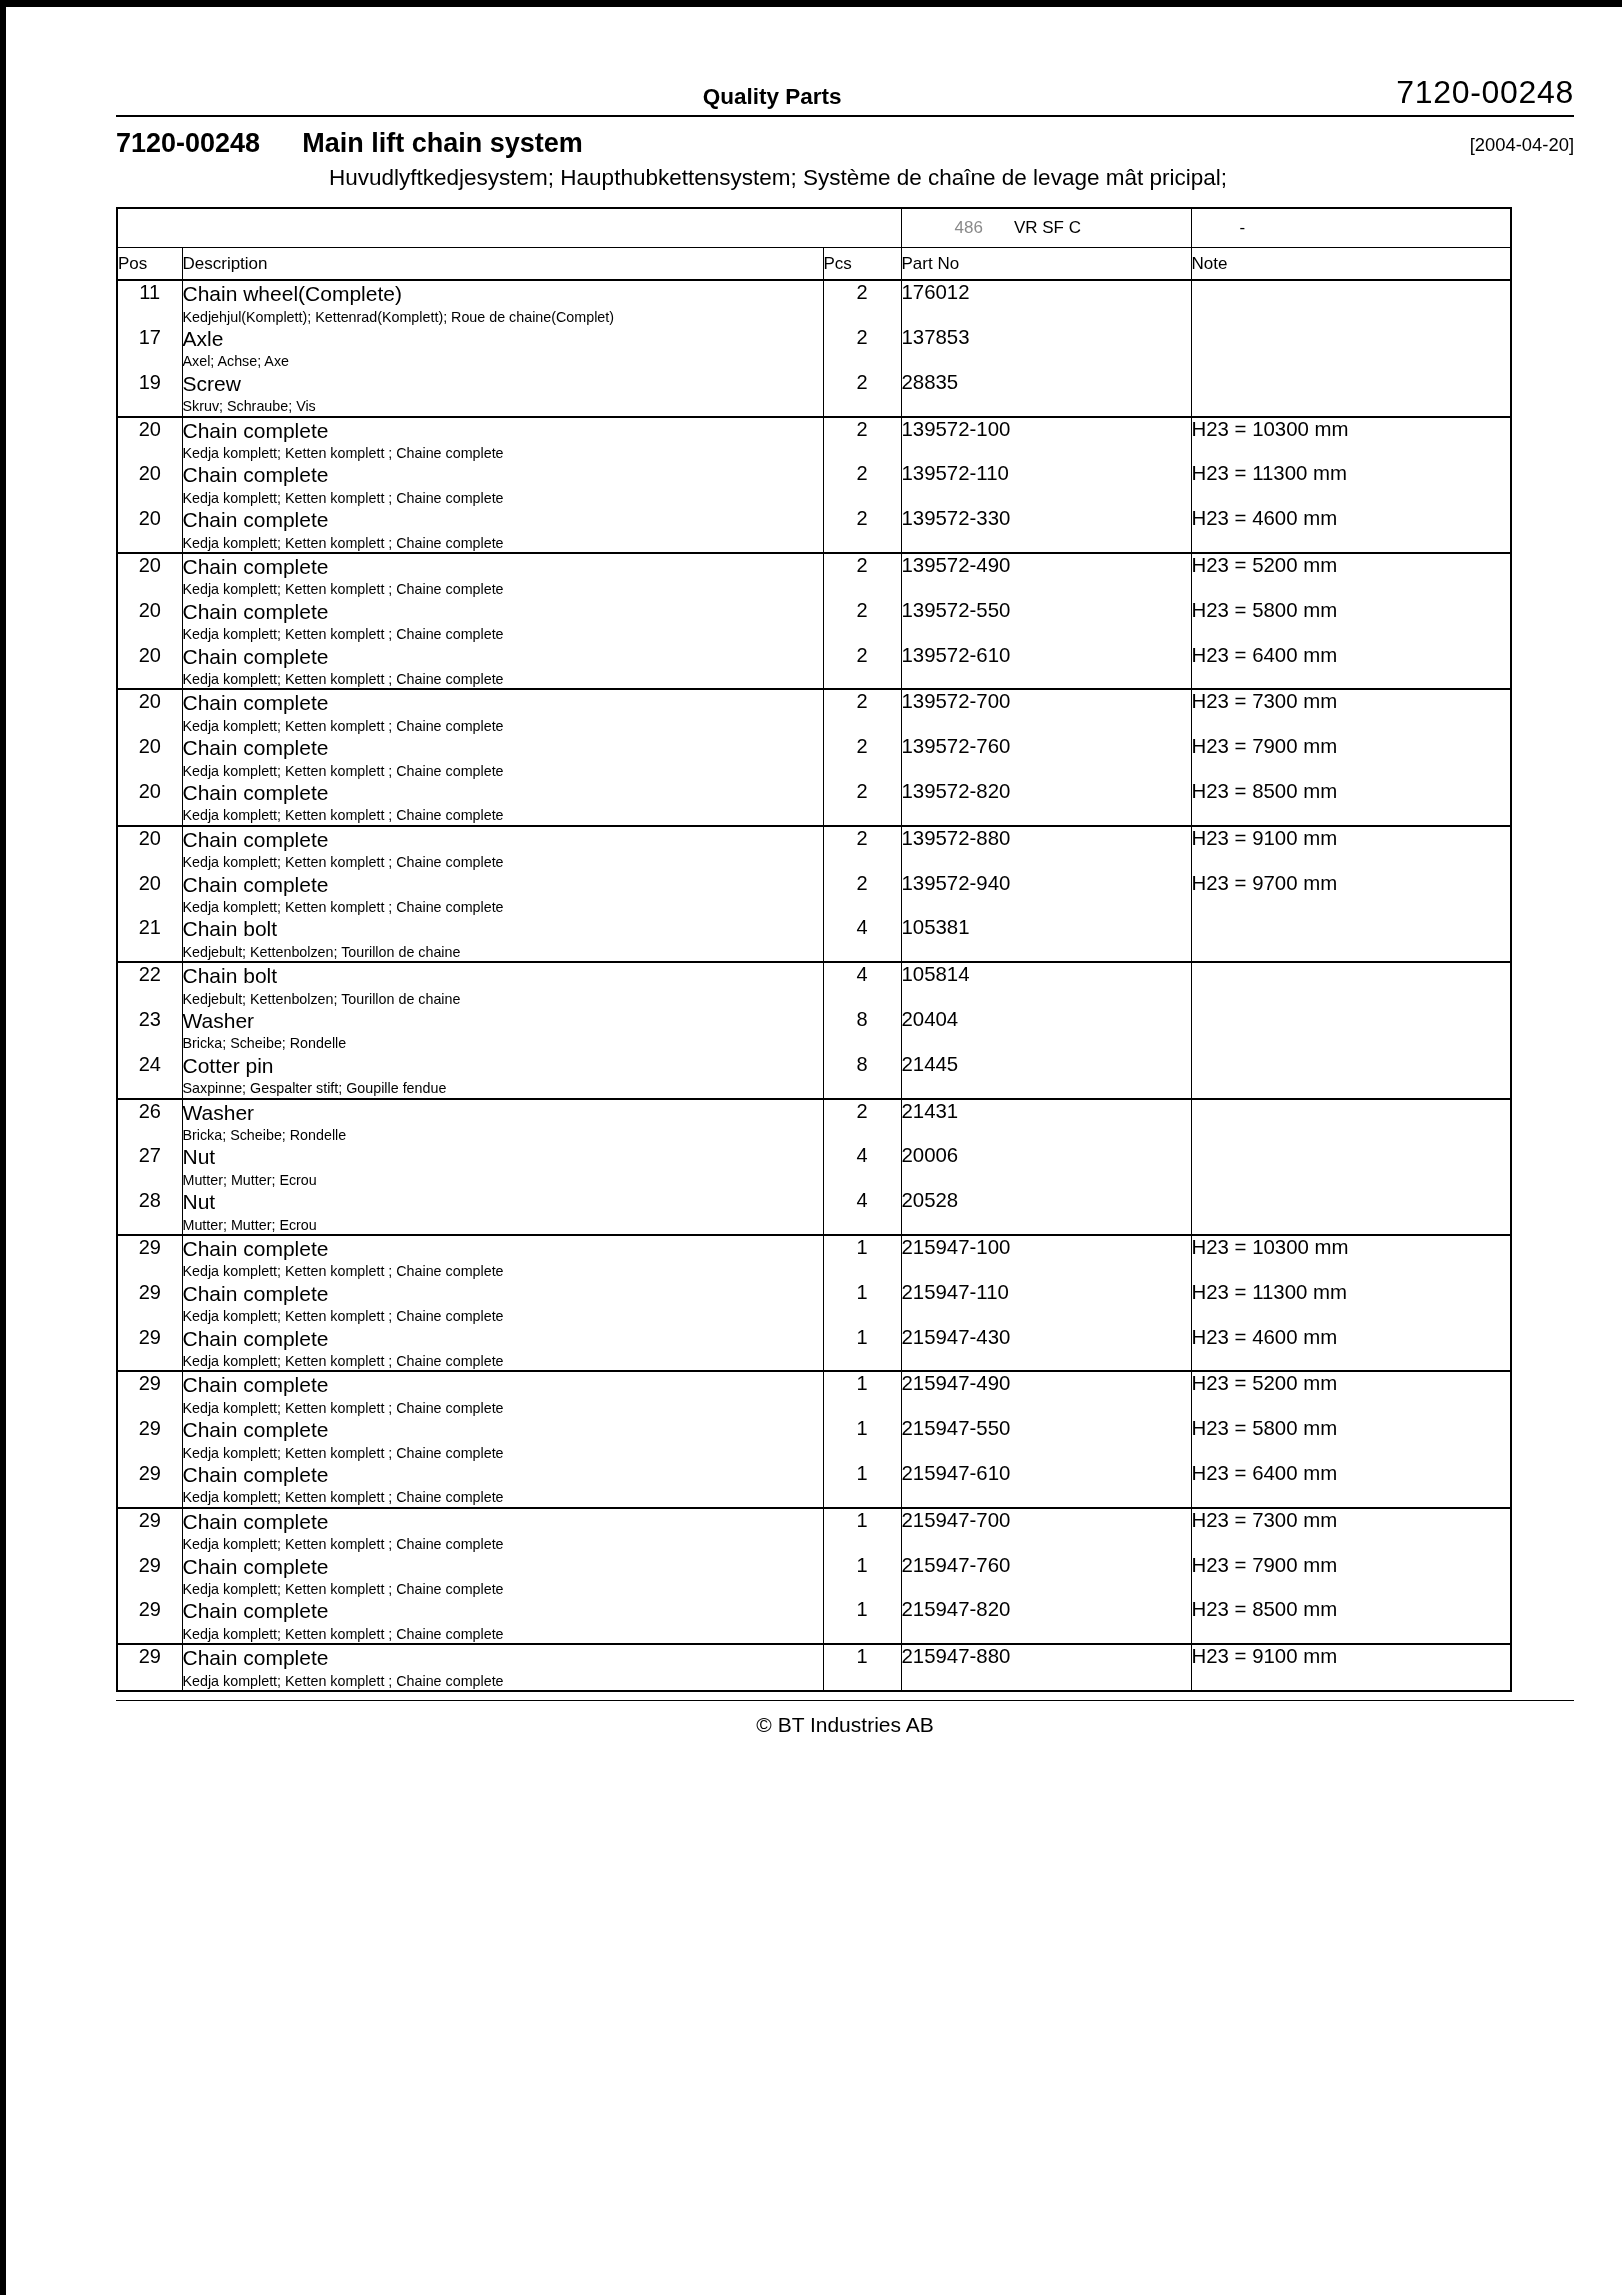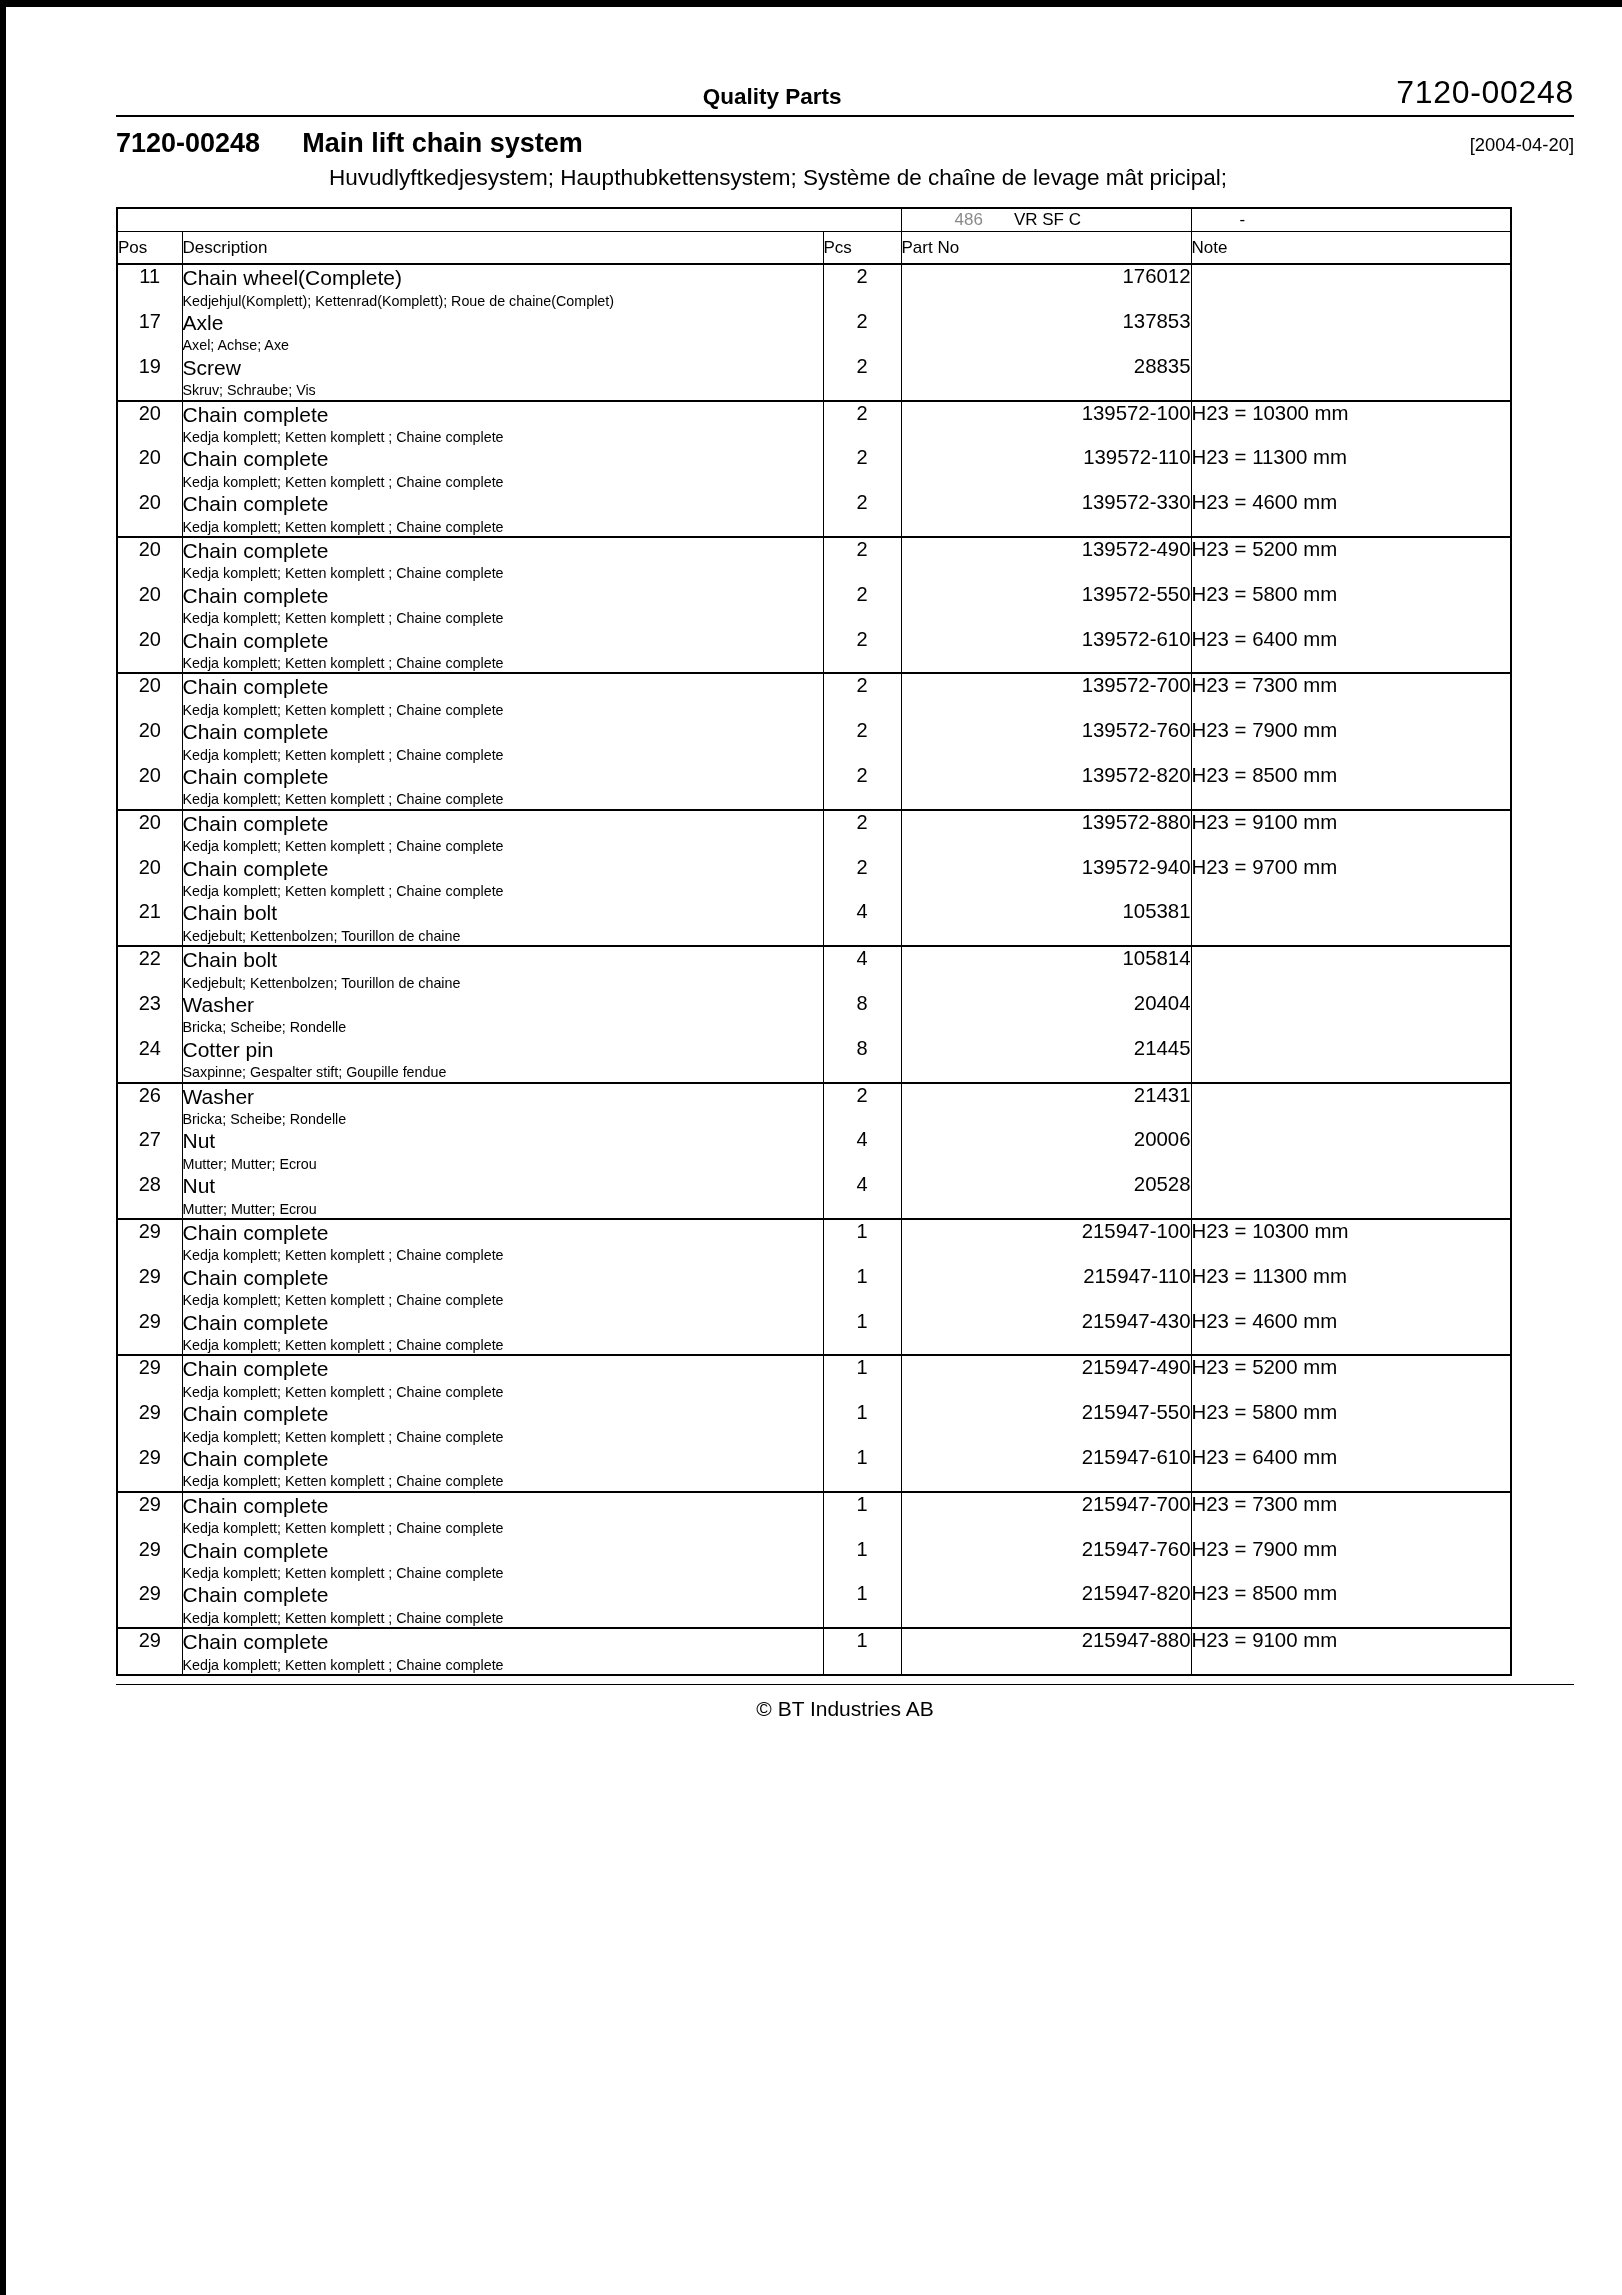--- a/index.html
+++ b/index.html
@@ -33,33 +33,33 @@
   .t-num { font-weight: bold; font-size: 27px; margin-right: 42px; }
   .t-name { font-weight: bold; font-size: 27px; }
   .t-date { font-weight: normal; font-size: 18.4px; padding-bottom: 3.4px; }
   .subtitle { margin-left: 213px; font-size: 22.5px; margin-top: 5.5px; }
 
   
   table.parts { border-collapse: collapse; table-layout: fixed; width: 1394px; margin-top: 16.4px; border: 2px solid #000; }
   table.parts td, table.parts th { border-left: 1.4px solid #000; vertical-align: top; padding: 0; }
   table.parts td:first-child, table.parts th:first-child { border-left: none; }
 
-  tr.band td { border-bottom: 1.4px solid #000; height: 24px; vertical-align: middle; font-size: 17px; margin-top: 8px; }
+  tr.band td { border-bottom: 1.4px solid #000; height: 40px; vertical-align: middle; font-size: 17px; margin-top: 8px; }
   tr.band td.band-part { padding-left: 53px; }
   tr.band td.band-note { padding-left: 48px; }
   .band-code { color: #8a8a8a; margin-right: 31px; }
 
   tr.cols th { font-weight: normal; font-size: 17px; padding: 6.1px 0 4.8px 0; border-bottom: 2.7px double #000; text-align: left; vertical-align: middle; }
 
   td.c-pos { text-align: center; font-size: 20px; padding-top: 11.6px; }
   td.c-desc { padding: 9.5px 5.5px 6.8px 17.7px; }
   .d1 { font-size: 21px; line-height: 25px; }
   .d2 { font-size: 14.3px; line-height: 18.4px; margin-top: 1.4px; }
   td.c-pcs { text-align: center; font-size: 20px; padding-top: 11.6px; }
-  td.c-part { font-size: 20.4px; padding: 11px 0 0 13.6px; text-align: right; }
+  td.c-part { font-size: 20.4px; padding: 11px 0 0 13.6px; }
   td.c-note { font-size: 20.4px; padding: 11px 0 0 16.4px; }
   tr.group-end td { border-bottom: 2px solid #000; }
 
   
   .footer-rule { border-top: 1.4px solid #000; margin-top: 8.2px; }
   .footer-text { text-align: center; font-size: 21px; margin-top: 12.3px; }
 </style>
 </head>
 <body>
 

